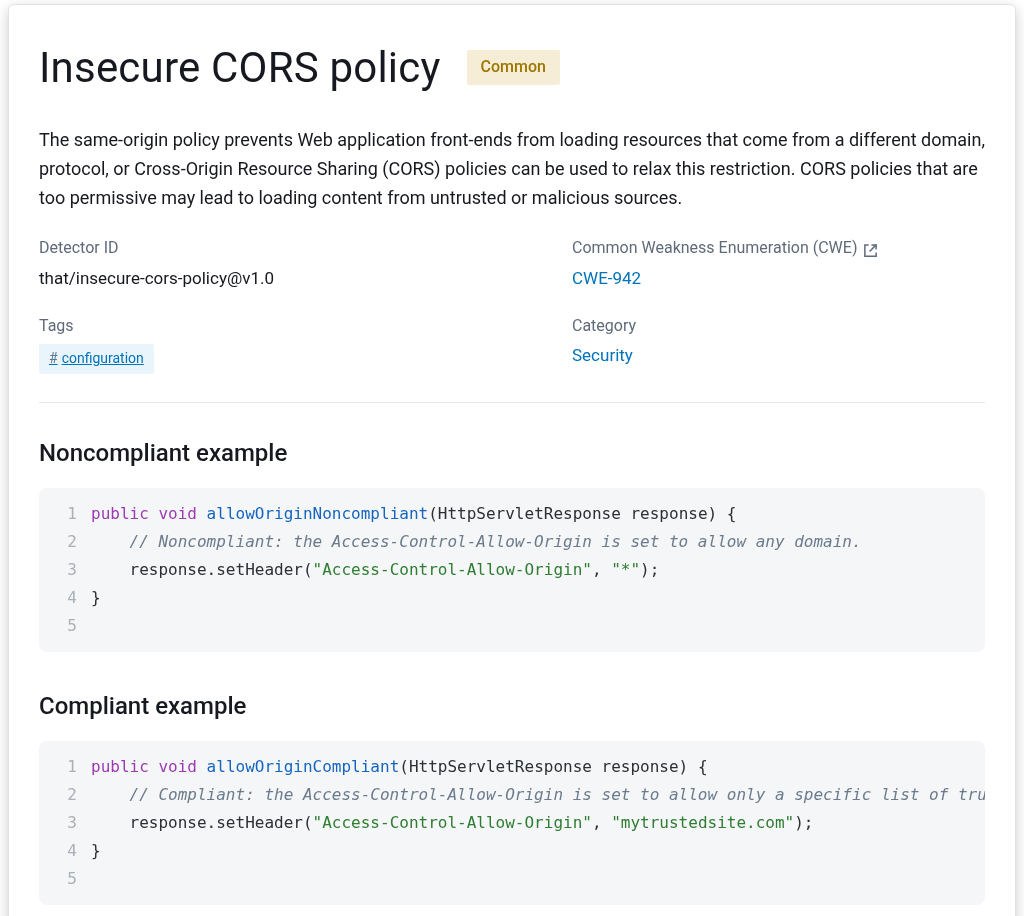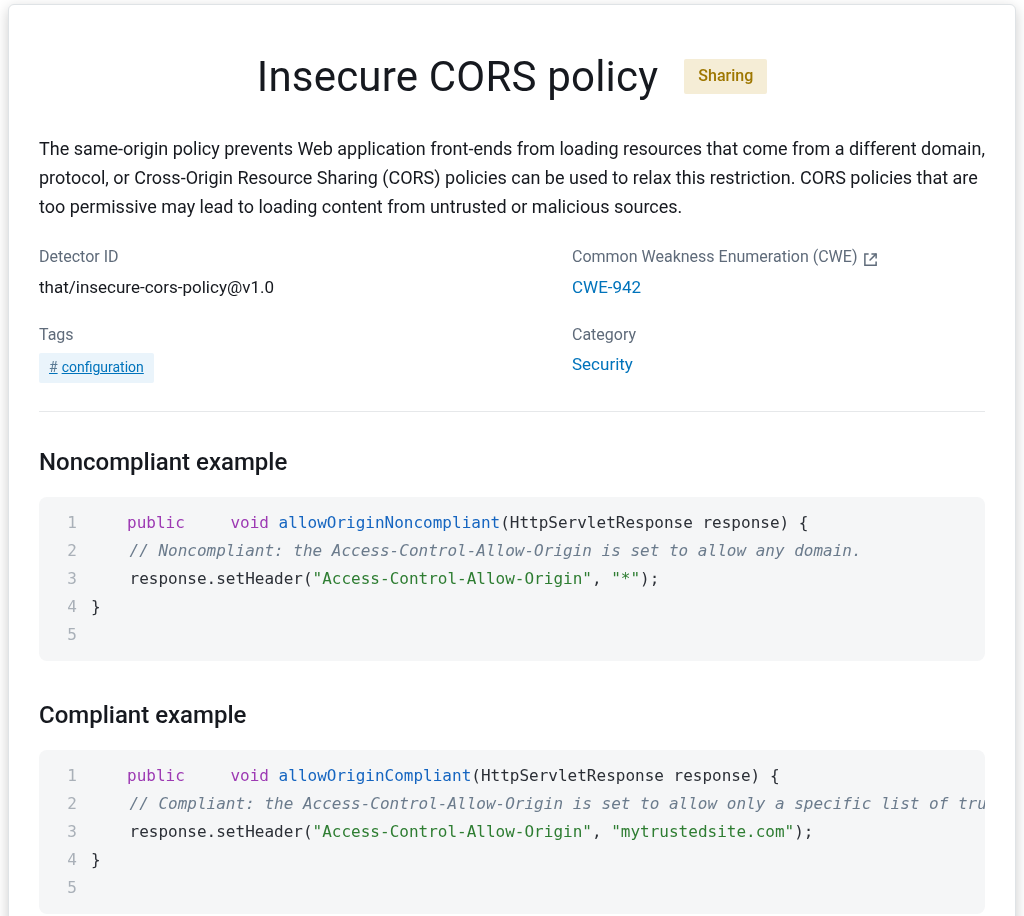--- a/index.html
+++ b/index.html
@@ -27,21 +27,21 @@
     font-size:17px;
     line-height:1.55;
   }
   .card {
     width:1008px; min-height:900px; margin:4px auto; background:#fff;
     border:1px solid #dfe3e6; border-radius:6px;
     box-shadow:0 4px 14px rgba(0,0,0,.20);
     padding:22px 30px 40px 30px;
     overflow:hidden;
   }
-  .title-row { display:flex; align-items:center; gap:26px; margin-top:17px;justify-content:center; }
+  .title-row { display:flex; align-items:center; gap:26px; margin-top:8px; }
   h1 { font-size:42px; font-weight:400; letter-spacing:.2px; margin:0; }
   .sev-badge {
     background:var(--badge-bg); color:var(--badge-text);
     font-size:16px; padding:5px 14px; border-radius:2px; font-weight:500;
     display:inline-block;
   }
   .desc { margin-top:26px; font-size:18px; line-height:1.6; max-width:960px; }
 
   .meta { display:flex; gap:120px; margin-top:24px; }
   .meta-col { flex:1; min-width:0; }
@@ -71,32 +71,32 @@
     line-height:1.75;
     overflow-x:auto;
     white-space:pre;
   }
   .code-line { display:flex; }
   .ln {
     width:52px; flex:0 0 52px; text-align:right;
     color:var(--gutter); padding-right:14px; user-select:none;
   }
   .lc { flex:1; padding-right:18px; white-space:pre; color:var(--plain); }
-  .kw1{color:var(--kw1);margin-left:36px;} .fn{color:var(--fn);} .str{color:var(--str);}
+  .kw1{color:var(--kw1);} .fn{color:var(--fn);} .str{color:var(--str);}
   .cmt{color:var(--cmt); font-style:italic;}
   .gap { height:36px; }
 </style>
 </head>
 <body>
 
 <div class="card">
 
   <div class="title-row">
     <h1>Insecure CORS policy</h1>
-    <span class="sev-badge">Sharing</span>
+    <span class="sev-badge">Common</span>
   </div>
 
   <p class="desc">The same-origin policy prevents Web application front-ends from loading resources that come from a different domain, protocol, or Cross-Origin Resource Sharing (CORS) policies can be used to relax this restriction. CORS policies that are too permissive may lead to loading content from untrusted or malicious sources.</p>
 
   <div class="meta">
     <div class="meta-col">
       <div class="meta-label">Detector ID</div>
       <div class="meta-value">that/insecure-cors-policy@v1.0</div>
     </div>
     <div class="meta-col">

